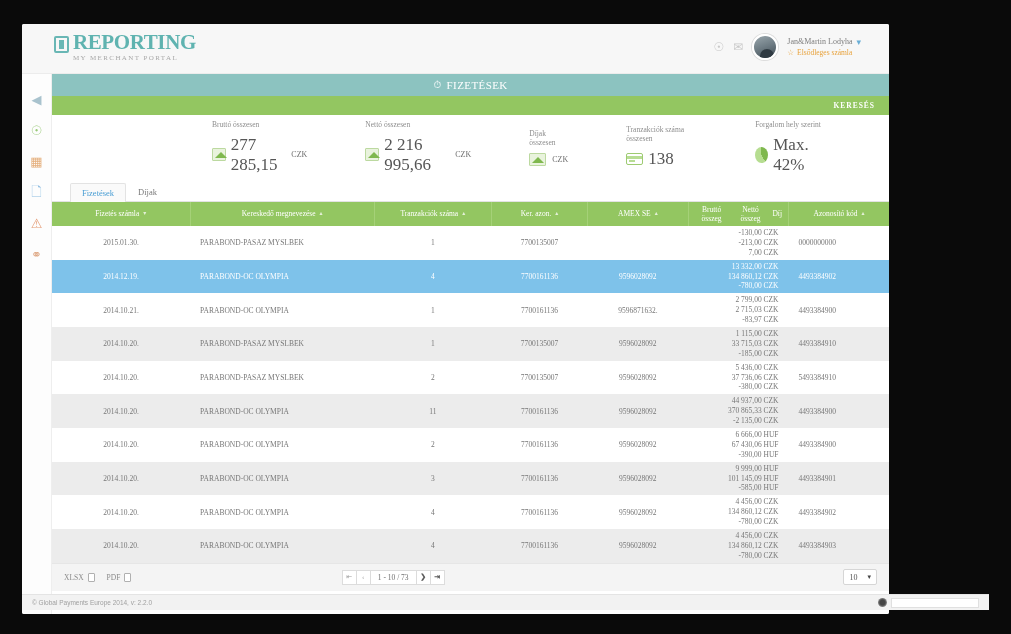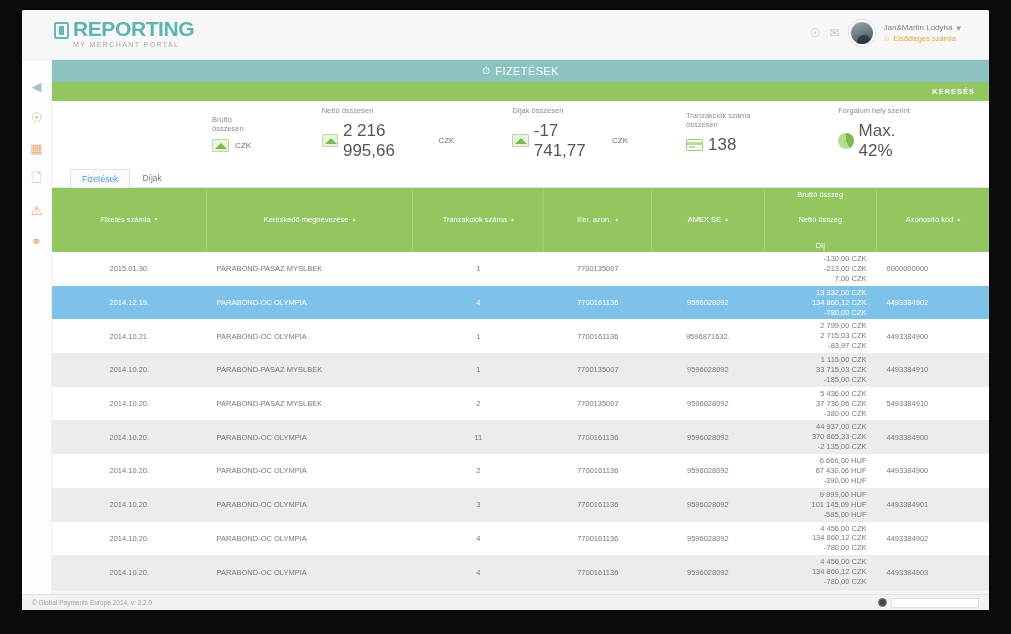--- a/index.html
+++ b/index.html
@@ -9,25 +9,26 @@
     font-family: "Liberation Sans", sans-serif;
     overflow: hidden;
   }
   .screen {
     position: absolute; left: 0; top: 0;
     width: 1011px; height: 634px;
     background: #0a0a0a;
   }
   
   .frame {
-    position: absolute; left: 22px; top: 10px;
-    width: 967px; height: 590px;
+    position: absolute; left: 22px; top: 24px;
+    width: 867px; height: 590px;
     background: #fbfbfb;
     border-radius: 2px;
     overflow: hidden;
+    font-family: Liberation Serif, serif;
   }
   
   .brandbar {
     position: relative;
     height: 50px;
     background: #f7f7f7;
     border-bottom: 1px solid #ececec;
   }
   .logo-wrap {
     position: absolute; left: 32px; top: 8px;
@@ -223,21 +224,21 @@
   }
   .pgbtn.strong { color: #5c5c5c; font-weight: bold; }
   .pginfo {
     height: 15px; border: 1px solid #dcdcdc; background: #fff;
     display: flex; align-items: center; padding: 0 7px;
     font-size: 7.5px; color: #6f6f6f; margin-left: -1px;
   }
   .pgsize {
     margin-left: auto; display: flex; align-items: center;
     border: 1px solid #d6d6d6; background: #fff;
-    height: 16px; padding: 0 5px; gap: 0;
+    height: 16px; padding: 0 5px; gap: 10px;
     font-size: 8px; color: #555; cursor: pointer; border-radius:2px;
   }
   .pgsize .cv { font-size: 7px; color:#444; }
 
   
   .statusbar {
     position: absolute; left: 22px; bottom: 24px;
     width: 967px; height: 16px;
     background: #f2f2f2; border-top: 1px solid #e4e4e4;
     display: flex; align-items: center; padding: 0 10px;
@@ -309,36 +310,36 @@
             <span>Szűrő</span>
           </div>
           <div class="fb-right">KERESÉS</div>
         </div>
 
         <div class="stats">
           <div class="stat">
             <div class="stat-label">Bruttó összesen</div>
             <div class="stat-val">
               <span class="sico sico-chart"></span>
+              <span>277 285,15</span>
                 <span class="cur">CZK</span>
             </div>
           </div>
           <div class="stat">
             <div class="stat-label">Nettó összesen</div>
             <div class="stat-val">
               <span class="sico sico-chart"></span>
               <span>2 216 995,66</span>
                 <span class="cur">CZK</span>
             </div>
           </div>
           <div class="stat">
             <div class="stat-label">Díjak összesen</div>
             <div class="stat-val">
               <span class="sico sico-chart"></span>
-              <span>-17 741,77</span>
                 <span class="cur">CZK</span>
             </div>
           </div>
           <div class="stat">
             <div class="stat-label">Tranzakciók száma összesen</div>
             <div class="stat-val">
               <span class="sico sico-card"></span>
               <span>138</span>
             </div>
           </div>
@@ -382,21 +383,21 @@
                   </span></th>
               <th><span class="th-inner">
                     <span>Ker. azon.</span>
                     <span class="sort-ar">▴</span>
                   </span></th>
               <th><span class="th-inner">
                     <span>AMEX SE</span>
                     <span class="sort-ar">▴</span>
                   </span></th>
               <th>
-                <span class="th-inner" style="flex-direction:column;gap:16px">
+                <span class="th-inner" style="gap:6px">
                   <span>Bruttó összeg</span>
                   <span>Nettó összeg</span>
                   <span>Díj</span>
                 </span>
               </th>
               <th><span class="th-inner">
                     <span>Azonosító kód</span>
                     <span class="sort-ar">▴</span>
                   </span></th>
             </tr>

